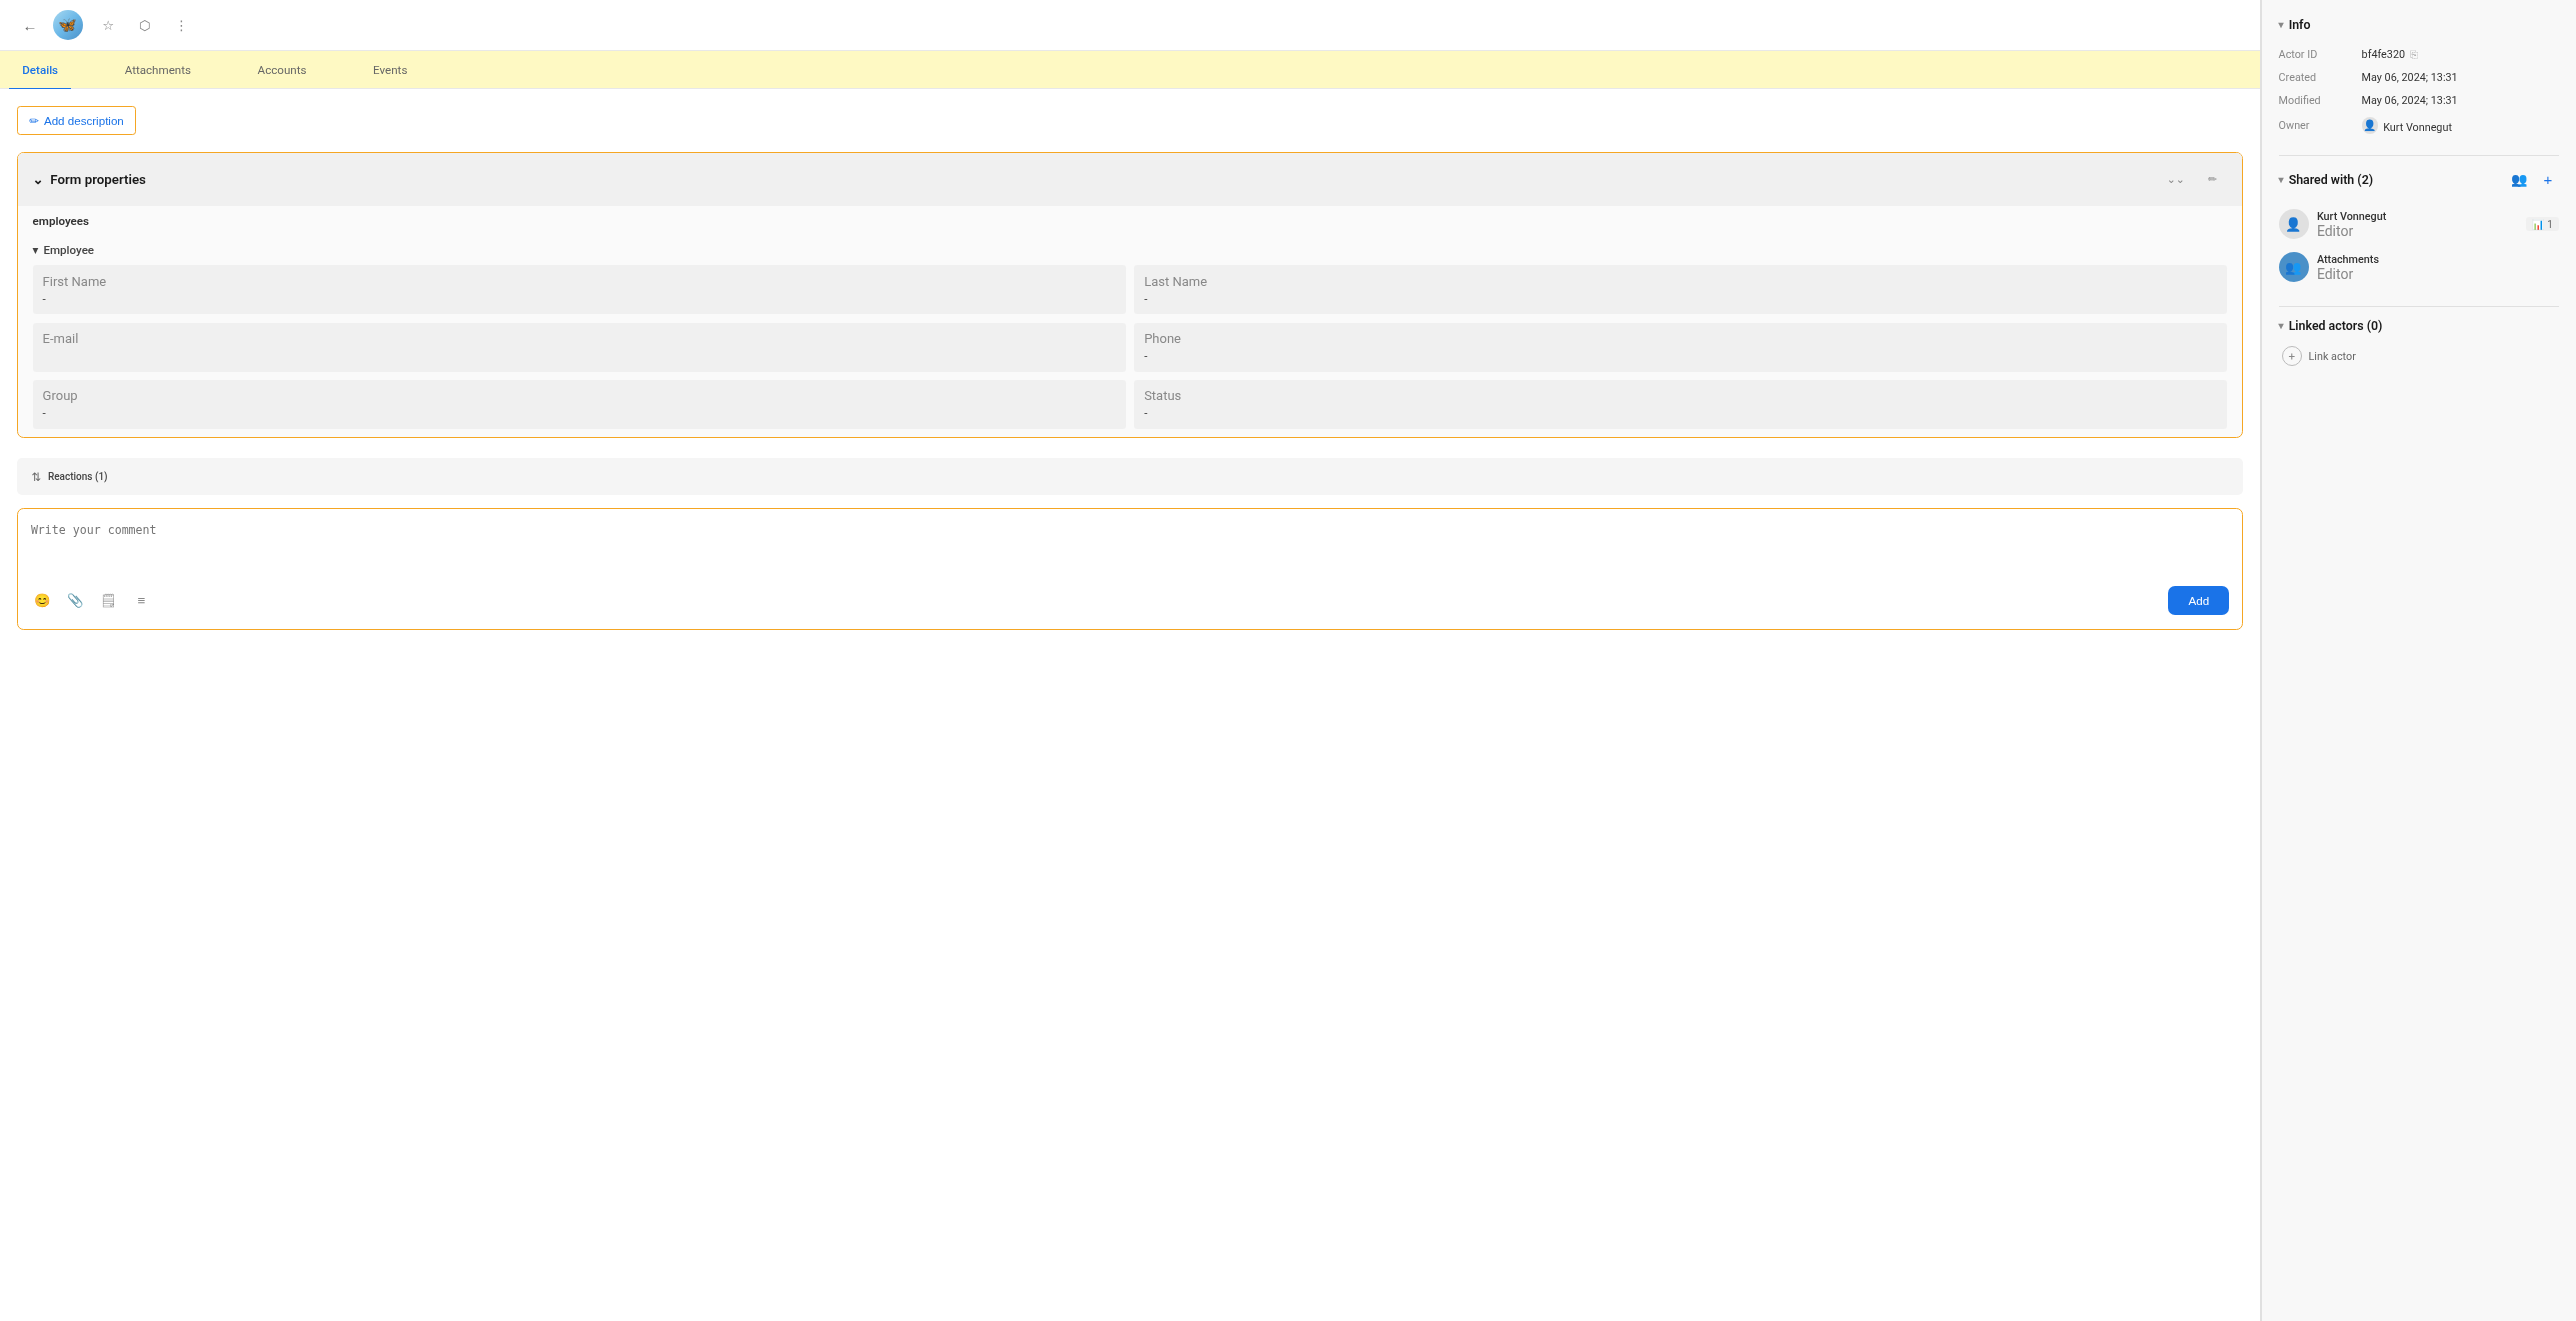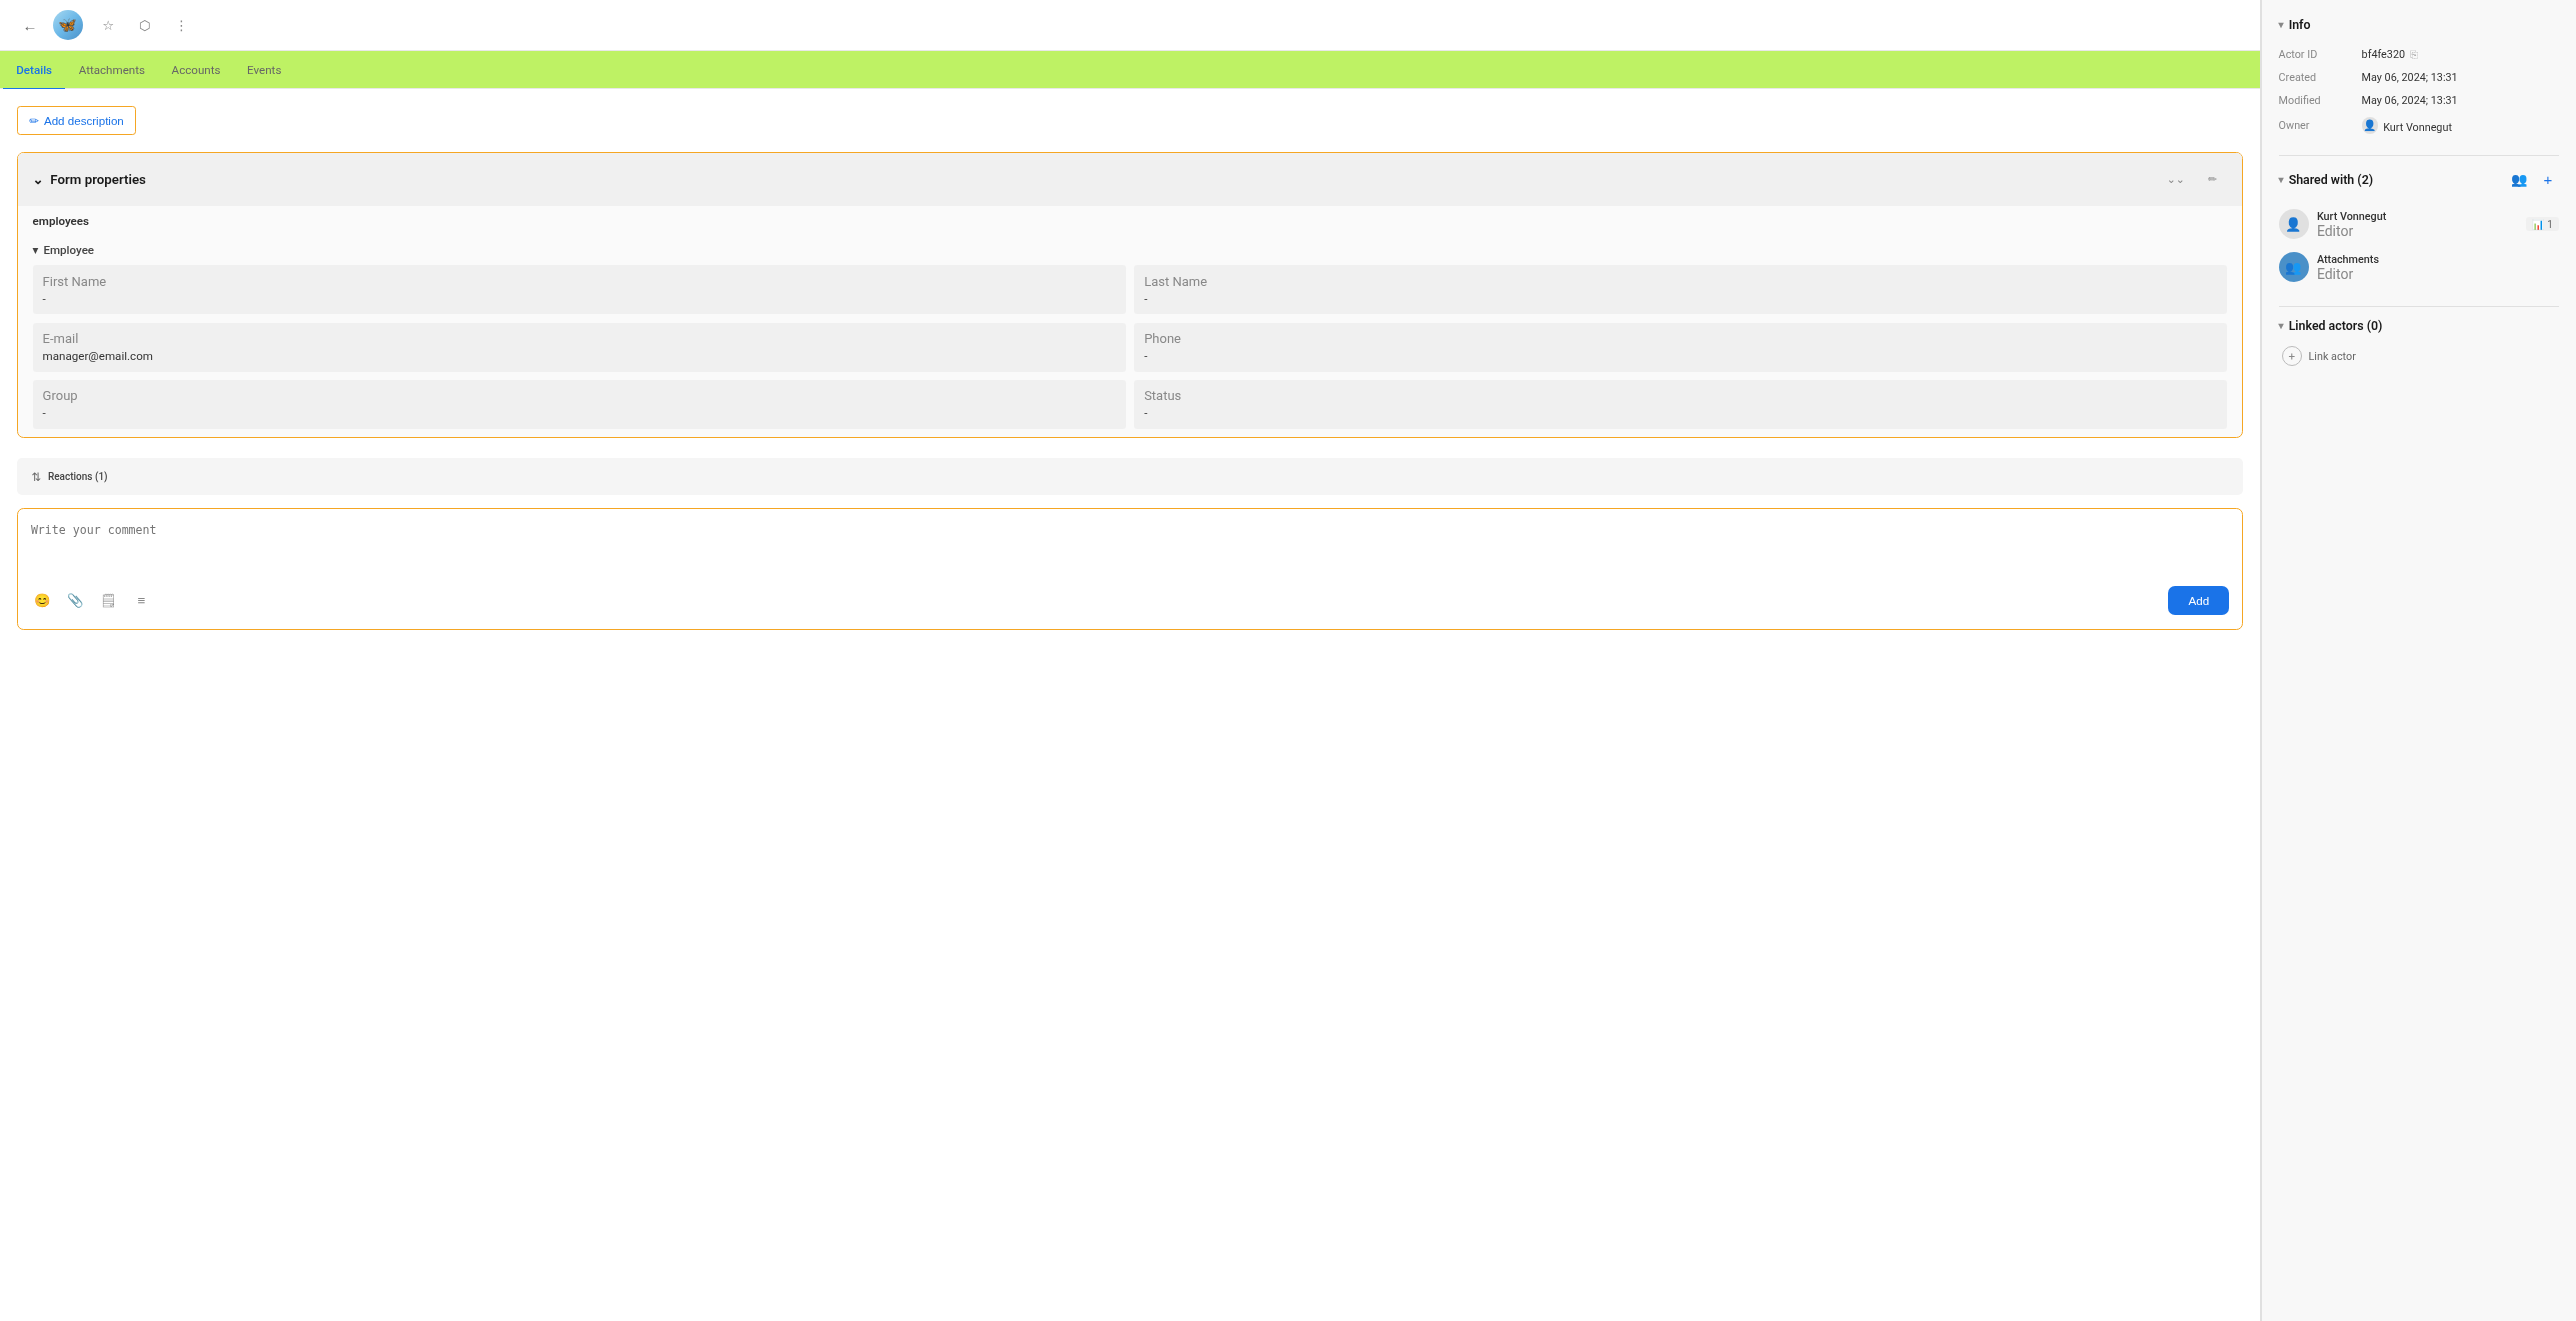--- a/index.html
+++ b/index.html
@@ -10,21 +10,21 @@
 
     
     .header { display: flex; align-items: center; padding: 10px 16.6px; border-bottom: 0.8px solid #e8e8e8; background: #fff; gap: 10px; }
     .back-btn { width: 26.6px; height: 26.6px; border: none; background: transparent; cursor: pointer; display: flex; align-items: center; justify-content: center; color: #666; font-size: 15px; border-radius: 50%; }
     .logo-icon { width: 30px; height: 30px; border-radius: 50%; background: linear-gradient(135deg, #a8d8f0, #6bb8e8, #4a90c8); display: flex; align-items: center; justify-content: center; font-size: 15px; }
     .page-title { font-size: 16.6px; font-weight: 600; color: #1a1a1a; flex: 1; }
     .header-actions { display: flex; gap: 6.6px; align-items: center; }
     .icon-btn { width: 30px; height: 30px; border: none; background: transparent; cursor: pointer; display: flex; align-items: center; justify-content: center; color: #888; font-size: 13.3px; border-radius: 50%; }
 
     
-    .tabs { display: flex; padding: 0 3px; border-bottom: 0.8px solid #e8e8e8; background: #bef264; }
+    .tabs { display: flex; padding: 0 9px; border-bottom: 0.8px solid #e8e8e8; background: #fef9c3; gap: 40px; }
     .tab { padding: 11.6px 13.3px; font-size: 11.6px; cursor: pointer; color: #666; border-bottom: 1.7px solid transparent; margin-bottom: -0.8px; }
     .tab.active { color: #1a73e8; border-bottom-color: #1a73e8; font-weight: 500; }
 
     
     .content-area { flex: 1; overflow-y: auto; padding: 16.6px; }
 
     
     .add-desc-btn { display: inline-flex; align-items: center; gap: 5px; padding: 6.6px 11.6px; border: 1.7px solid #f5a623; border-radius: 3.3px; background: transparent; color: #1a73e8; font-size: 11.6px; cursor: pointer; margin-bottom: 16.6px; }
 
     
@@ -146,21 +146,20 @@
           <div class="form-field">
             <div class="field-label">First Name</div>
             <div class="field-value">-</div>
           </div>
           <div class="form-field">
             <div class="field-label">Last Name</div>
             <div class="field-value">-</div>
           </div>
           <div class="form-field">
             <div class="field-label">E-mail</div>
-            <div class="field-value">manager@email.com</div>
           </div>
           <div class="form-field">
             <div class="field-label">Phone</div>
             <div class="field-value">-</div>
           </div>
           <div class="form-field">
             <div class="field-label">Group</div>
             <div class="field-value">-</div>
           </div>
           <div class="form-field">

